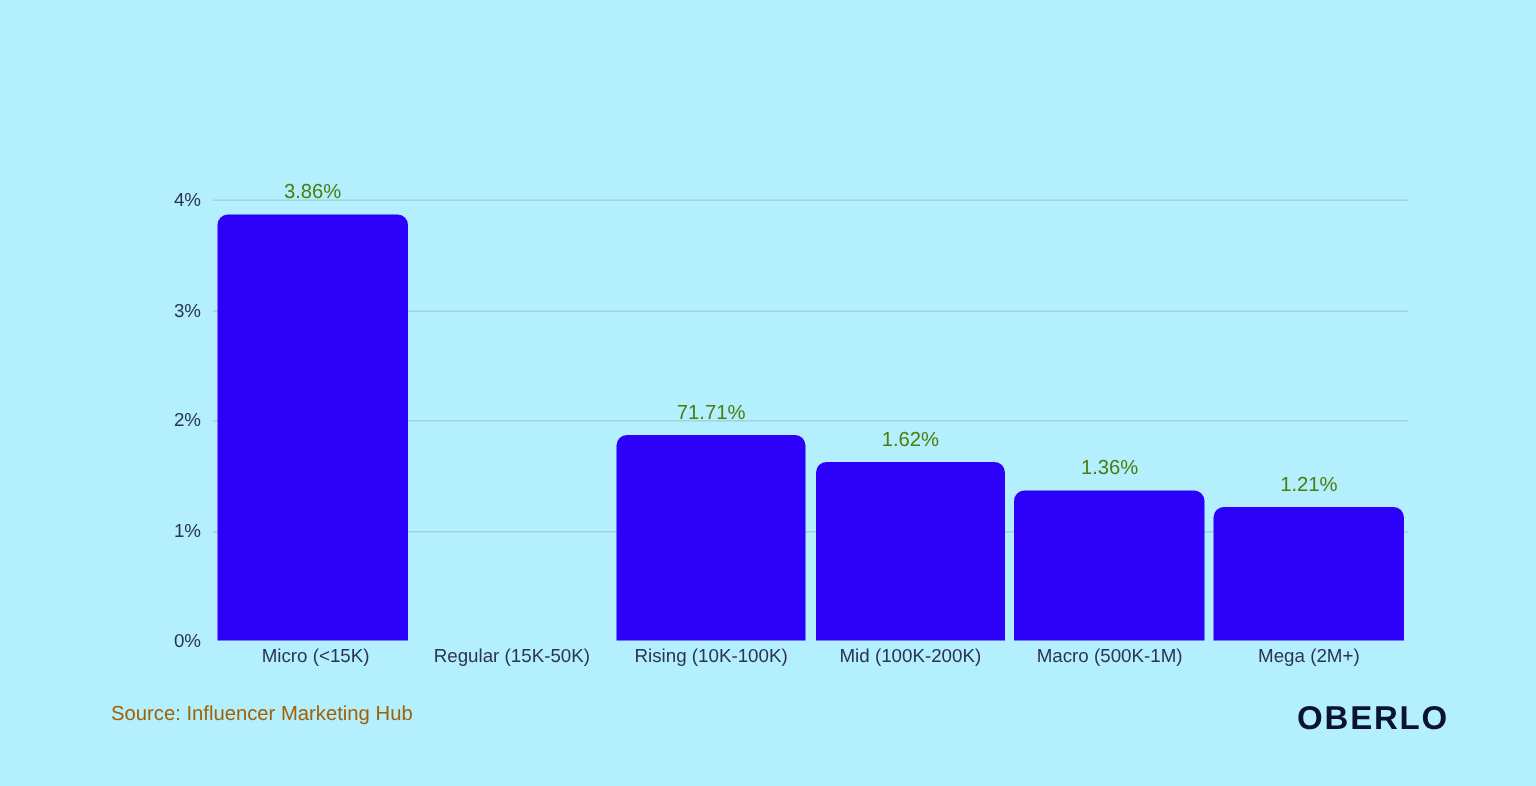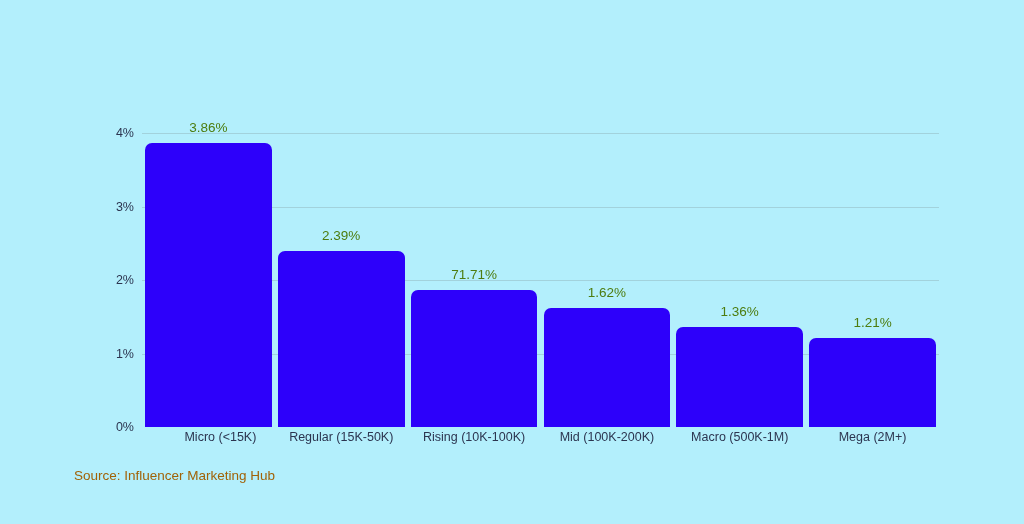--- a/index.html
+++ b/index.html
@@ -157,47 +157,44 @@
       <div class="ytick" style="top: 147px;">2%</div>
       <div class="ytick" style="top: 73.5px;">3%</div>
       <div class="ytick" style="top: 0px;">4%</div>
     </div>
 
   <div class="bars" id="bars-layer">
       <div class="bar-slot" style="left: 0px; width: 132.833px;">
         <div class="bar" title="Micro (&lt;15K) 3.86%" style="height: 283.71px; background: rgb(45, 0, 250);"></div>
         <div class="bar-value" style="bottom: 291.71px;">3.86%</div>
       </div>
-      <div class="bar-slot" style="left: 132.833px; width: 132.833px;">
-        <div class="bar" title="Regular (15K-50K) 2.39%" style="height: 175.665px; background: rgb(45, 0, 250);"></div>
-        <div class="bar-value" style="bottom: 183.665px;">2.39%</div>
-      </div>
       <div class="bar-slot" style="left: 265.667px; width: 132.833px;">
         <div class="bar" title="Rising (10K-100K) 1.87%" style="height: 137.445px; background: rgb(45, 0, 250);"></div>
         <div class="bar-value" style="bottom: 145.445px;">71.71%</div>
       </div>
       <div class="bar-slot" style="left: 398.5px; width: 132.833px;">
         <div class="bar" title="Mid (100K-500K) 1.62%" style="height: 119.07px; background: rgb(45, 0, 250);"></div>
         <div class="bar-value" style="bottom: 127.07px;">1.62%</div>
       </div>
       <div class="bar-slot" style="left: 531.333px; width: 132.833px;">
         <div class="bar" title="Macro (500K-1M) 1.36%" style="height: 99.96px; background: rgb(45, 0, 250);"></div>
         <div class="bar-value" style="bottom: 107.96px;">1.36%</div>
       </div>
       <div class="bar-slot" style="left: 664.167px; width: 132.833px;">
         <div class="bar" title="Mega (1M+) 1.21%" style="height: 88.935px; background: rgb(45, 0, 250);"></div>
         <div class="bar-value" style="bottom: 96.935px;">1.21%</div>
       </div>
     </div>
 
   <div class="xticks" id="xticks-wrap">
-      <div class="xtick" style="left: 12px; width: 132.833px;">Micro (&lt;15K)</div>
+      <div class="xtick" style="left: 2px; width: 132.833px;">Micro (&lt;15K)</div>
       <div class="xtick" style="left: 132.833px; width: 132.833px;">Regular (15K-50K)</div>
       <div class="xtick" style="left: 265.667px; width: 132.833px;">Rising (10K-100K)</div>
       <div class="xtick" style="left: 398.5px; width: 132.833px;">Mid (100K-200K)</div>
       <div class="xtick" style="left: 531.333px; width: 132.833px;">Macro (500K-1M)</div>
       <div class="xtick" style="left: 664.167px; width: 132.833px;">Mega (2M+)</div>
     </div>
 
   <div class="source-note">Source: Influencer Marketing Hub</div>
 
+  <div class="brand-logo">OBERLO</div>
 
 </div>
 
 </body></html>

